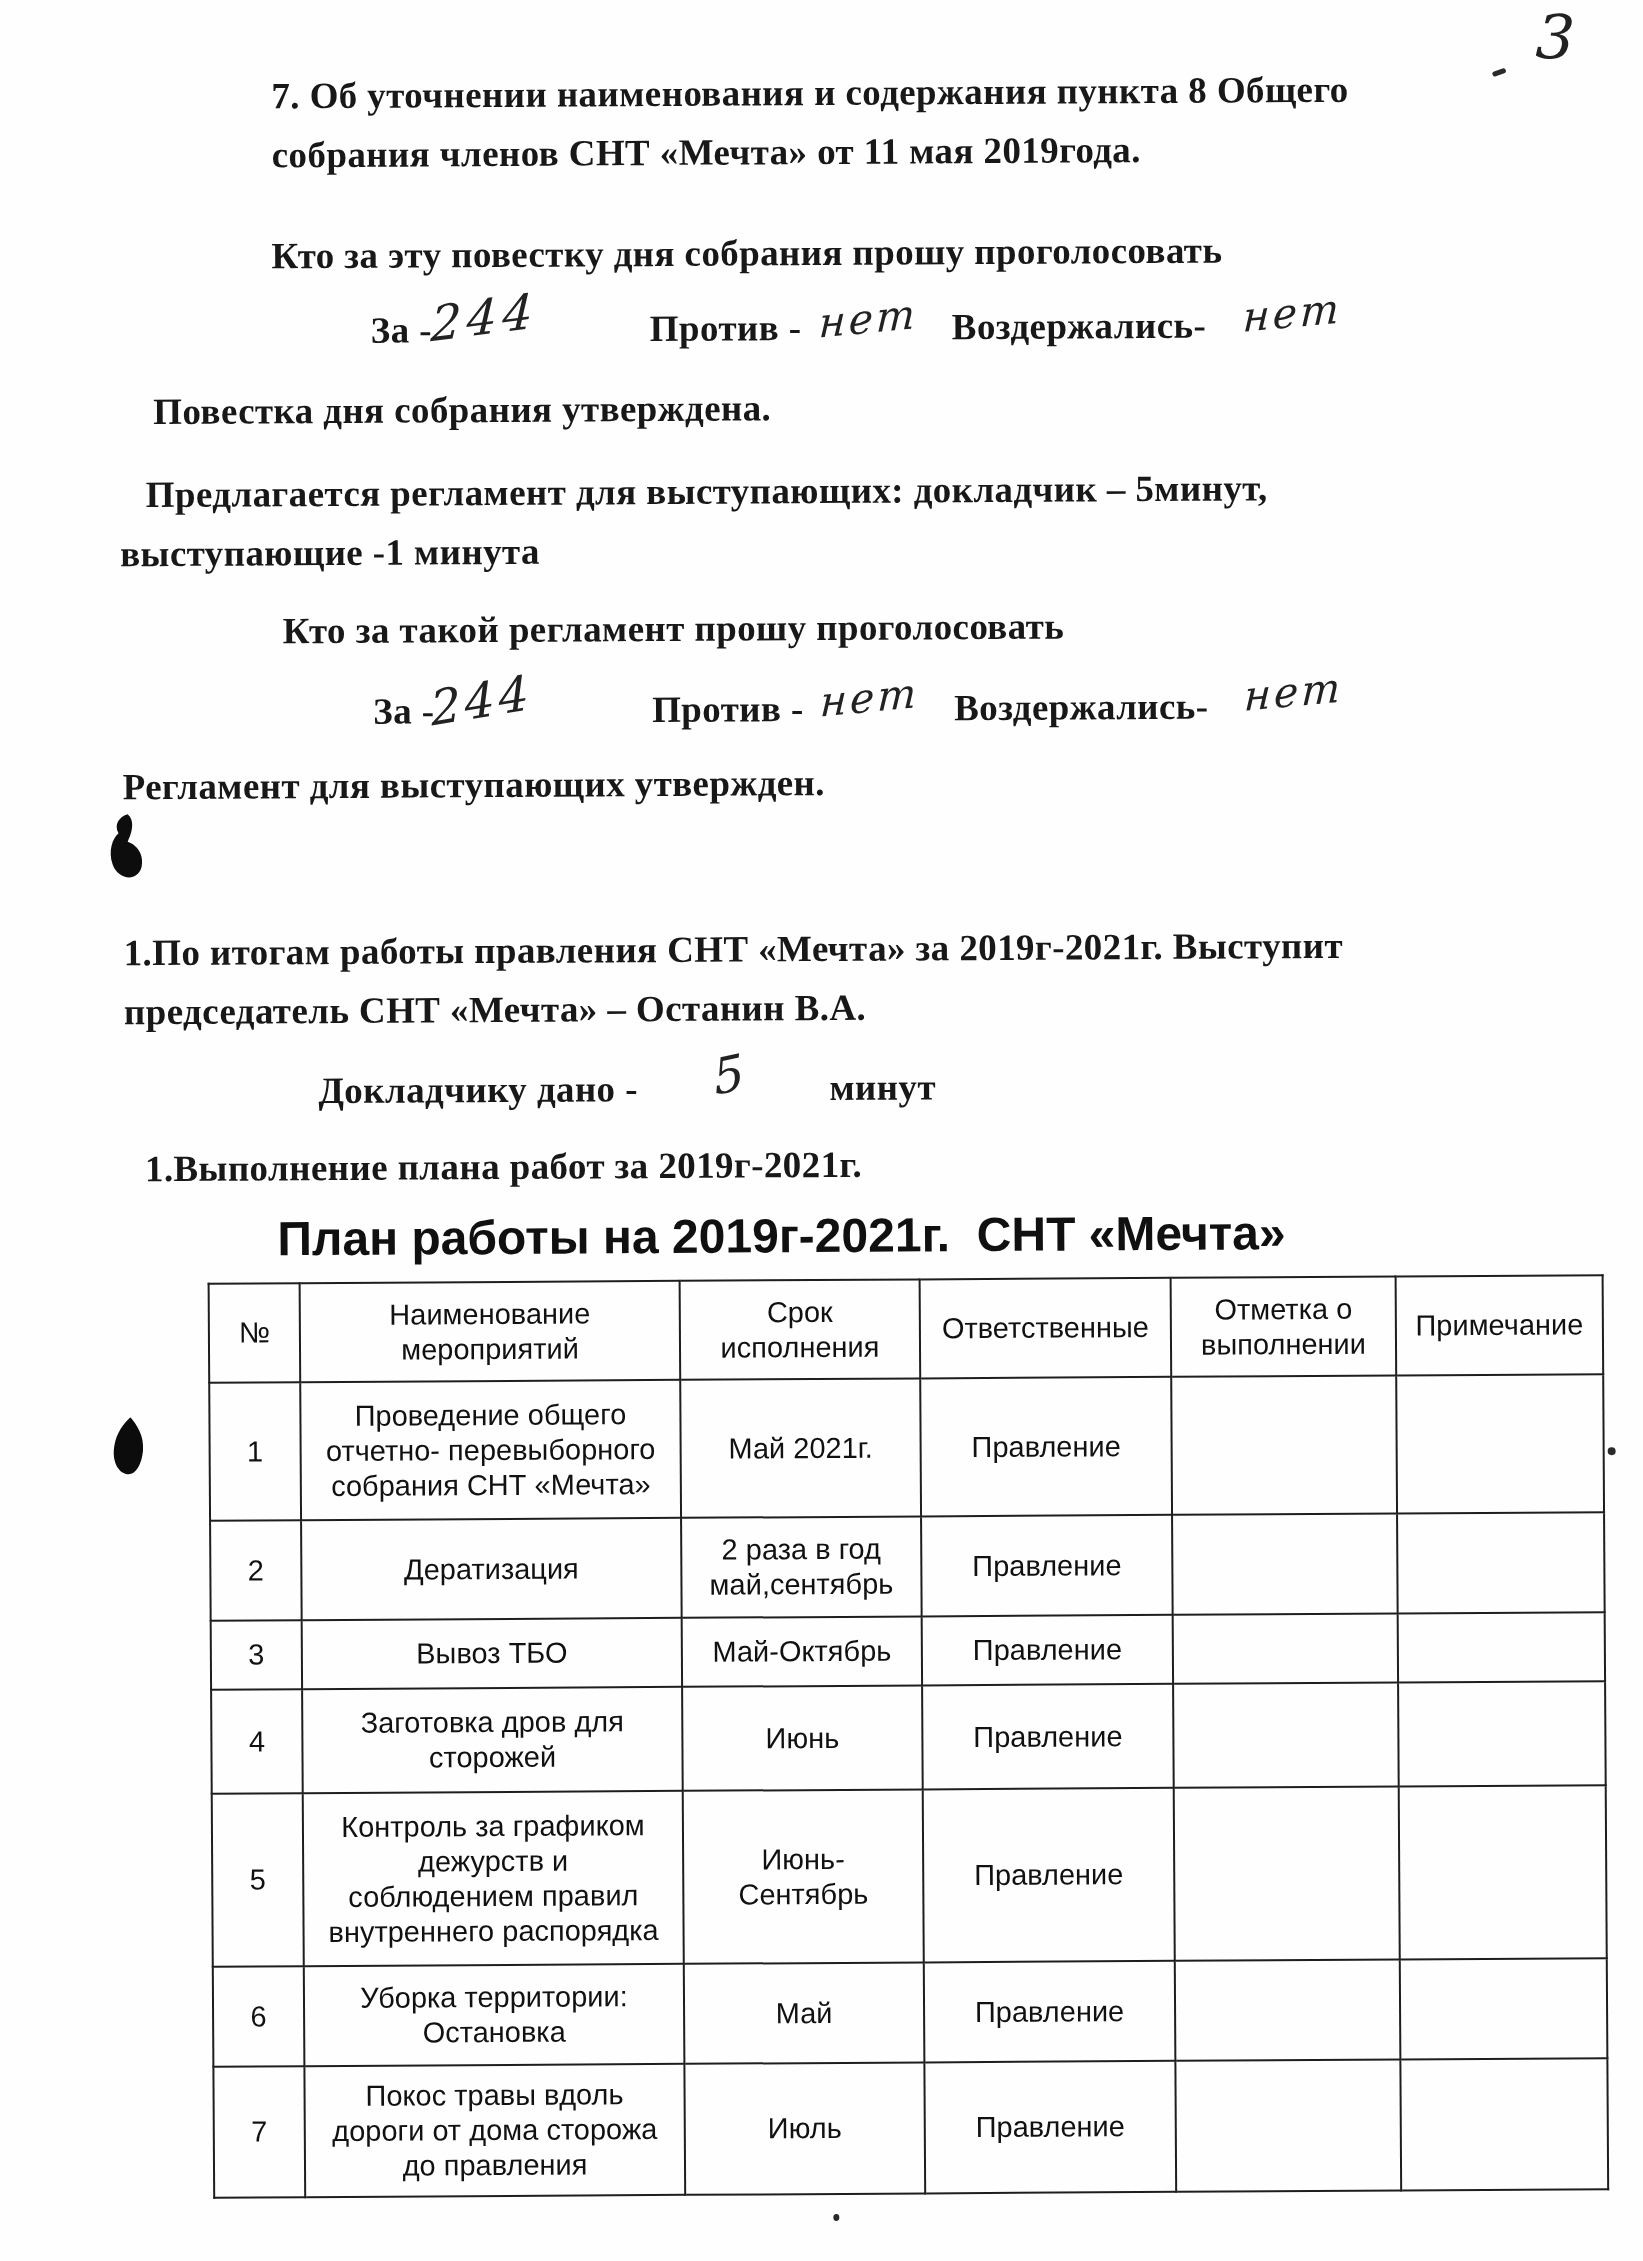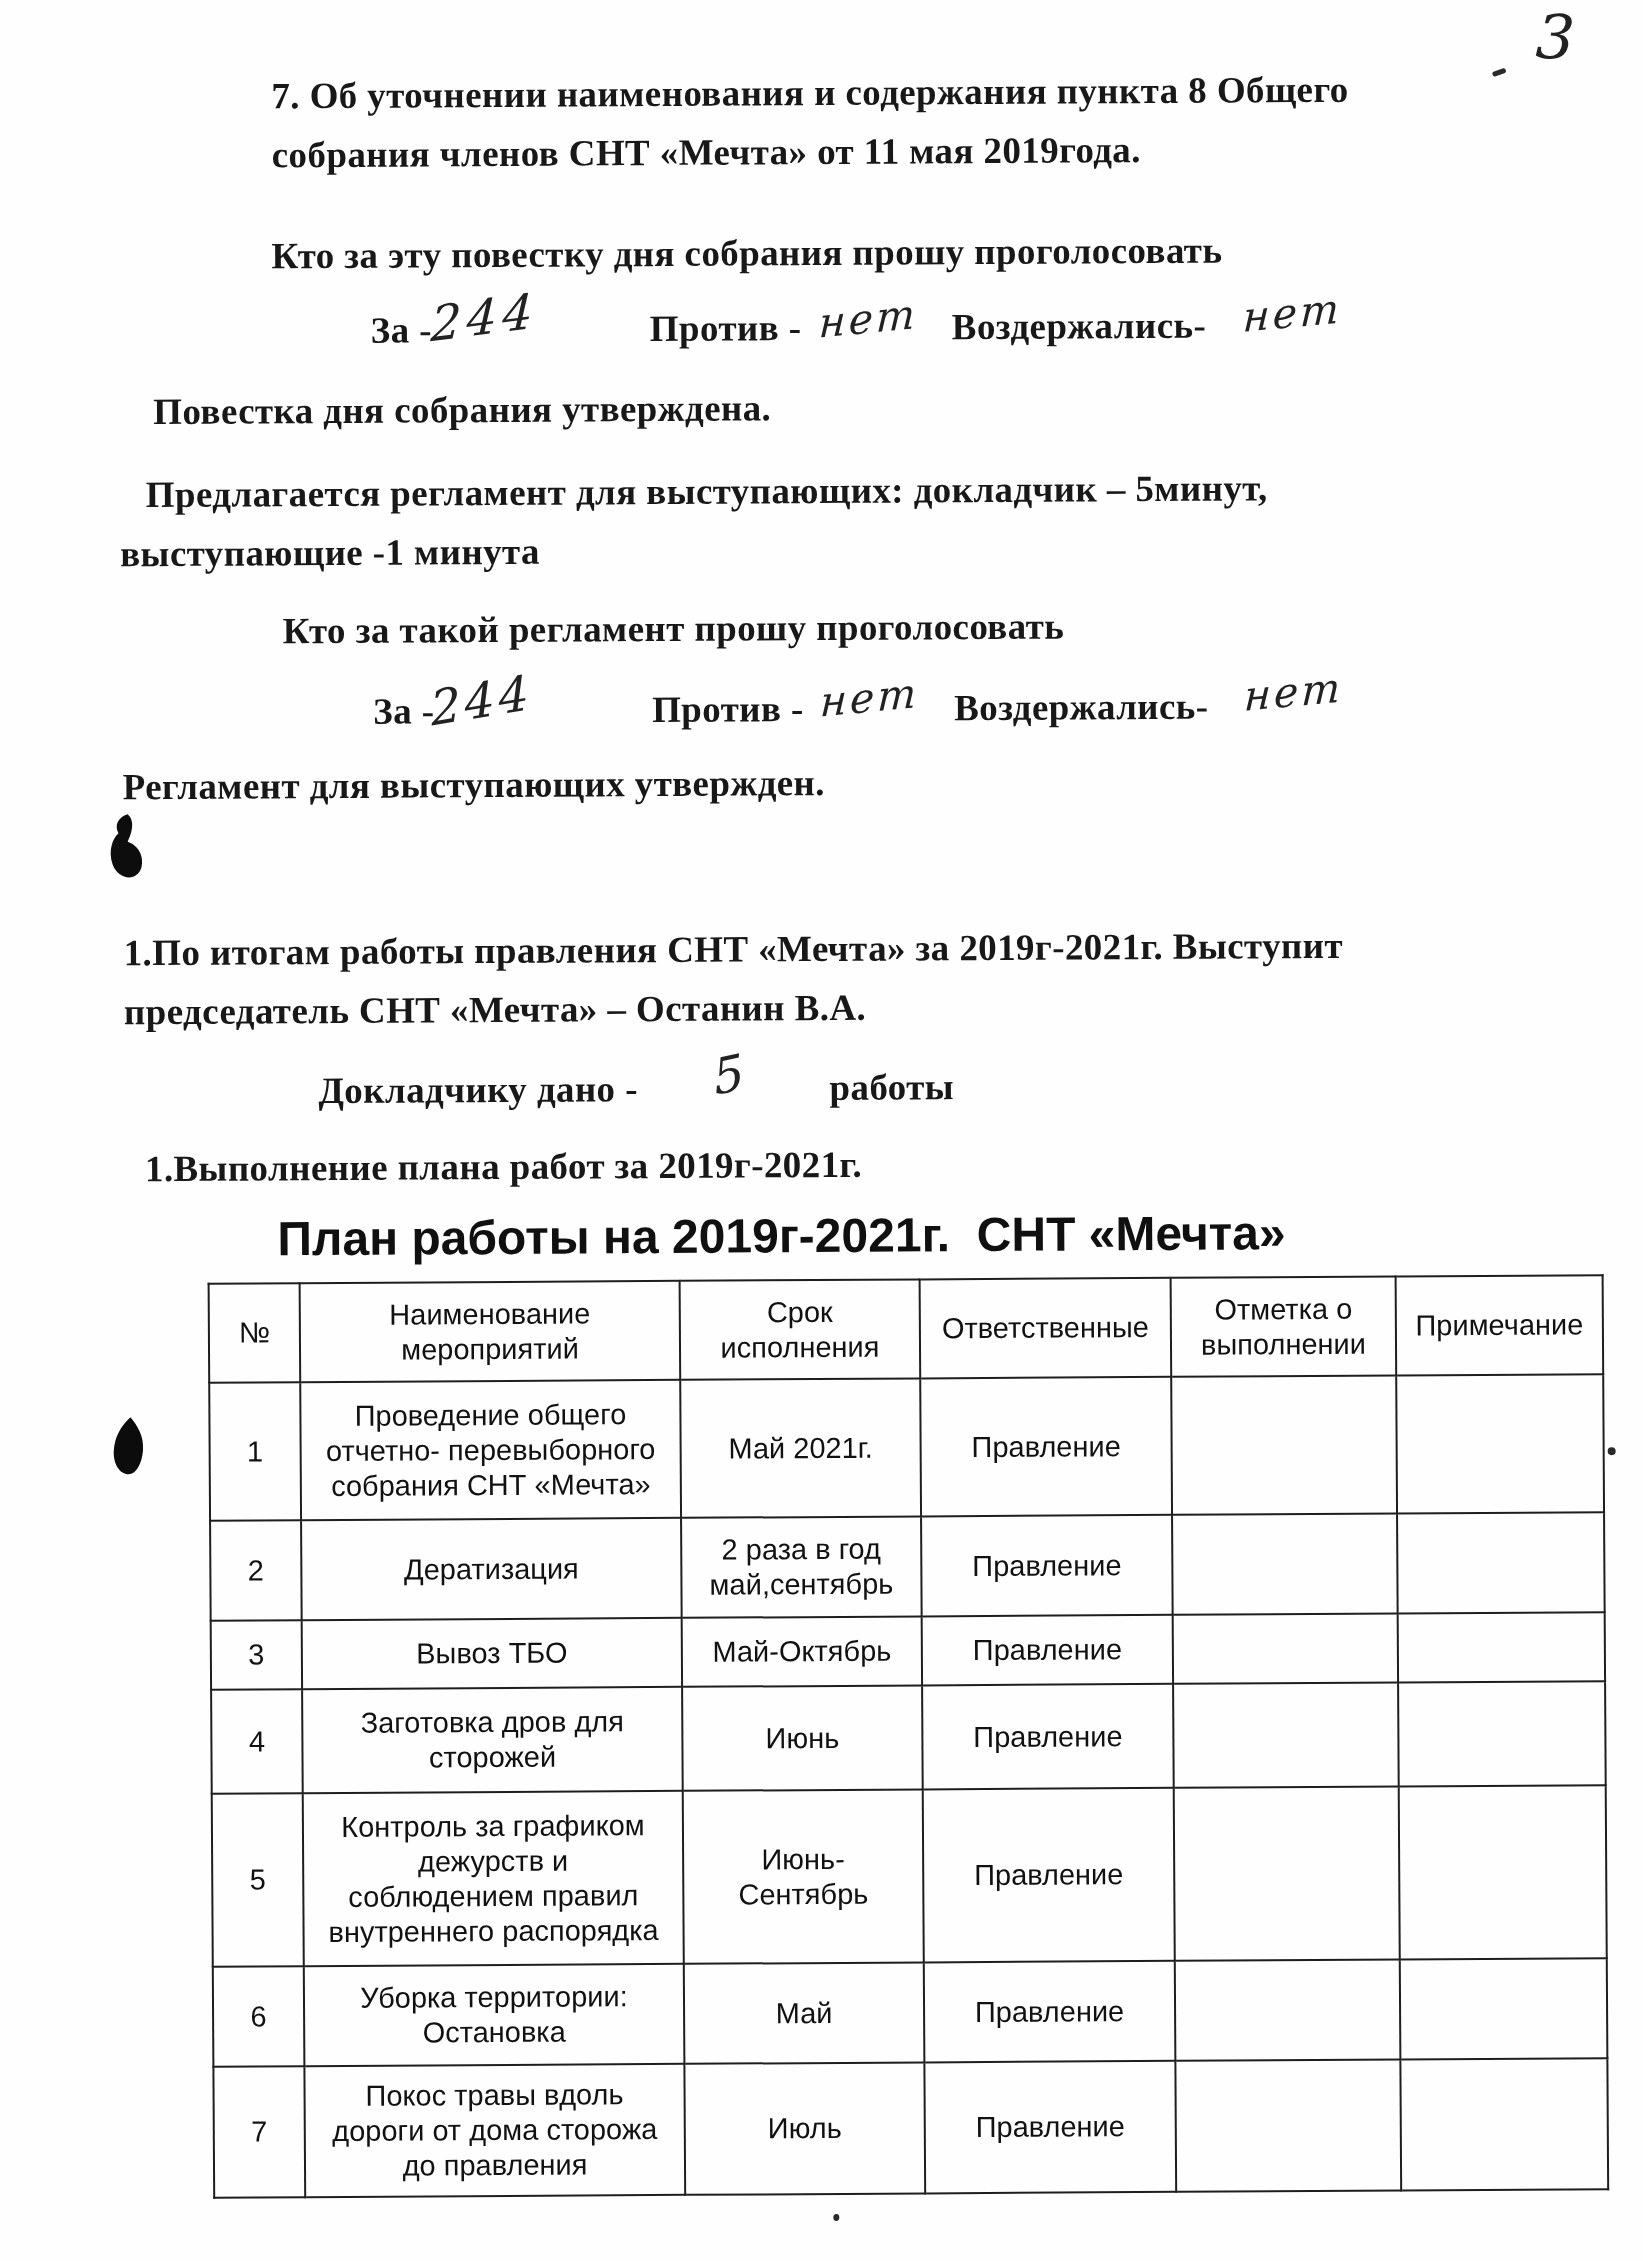--- a/index.html
+++ b/index.html
@@ -106,21 +106,21 @@
     <svg class="blot" style="left:106px;top:808px;" width="41" height="77" viewBox="0 0 54 100">
       <path d="M30 2 C18 6 12 16 18 27 C10 34 4 50 10 68 C17 88 42 92 48 72 C52 55 42 42 30 38 C36 26 40 10 30 2 Z" fill="#0d0d0d"></path>
     </svg>
 
     <div class="par" style="left:124px;top:919px;width:1429px;">1.По итогам работы правления СНТ «Мечта» за 2019г-2021г. Выступит
 председатель СНТ «Мечта» – Останин В.А.</div>
 
     <div class="voterow" style="top:1058px;">
       <span class="pr" style="left:318px;">Докладчику  дано -</span>
       <span class="hw hw-five" style="left:713px;top:-12.3px;">5</span>
-      <span class="pr" style="left:829px;">работы</span>
+      <span class="pr" style="left:829px;">минут</span>
     </div>
 
     <div class="par" style="left:144px;top:1135px;">1.Выполнение плана работ за 2019г-2021г.</div>
 
     <div class="plan-title" style="left:276px;top:1210px;">План работы на 2019г-2021г.  СНТ «Мечта»</div>
 
     <table class="plan">
       <colgroup>
           <col class="c0">
           <col class="c1">

